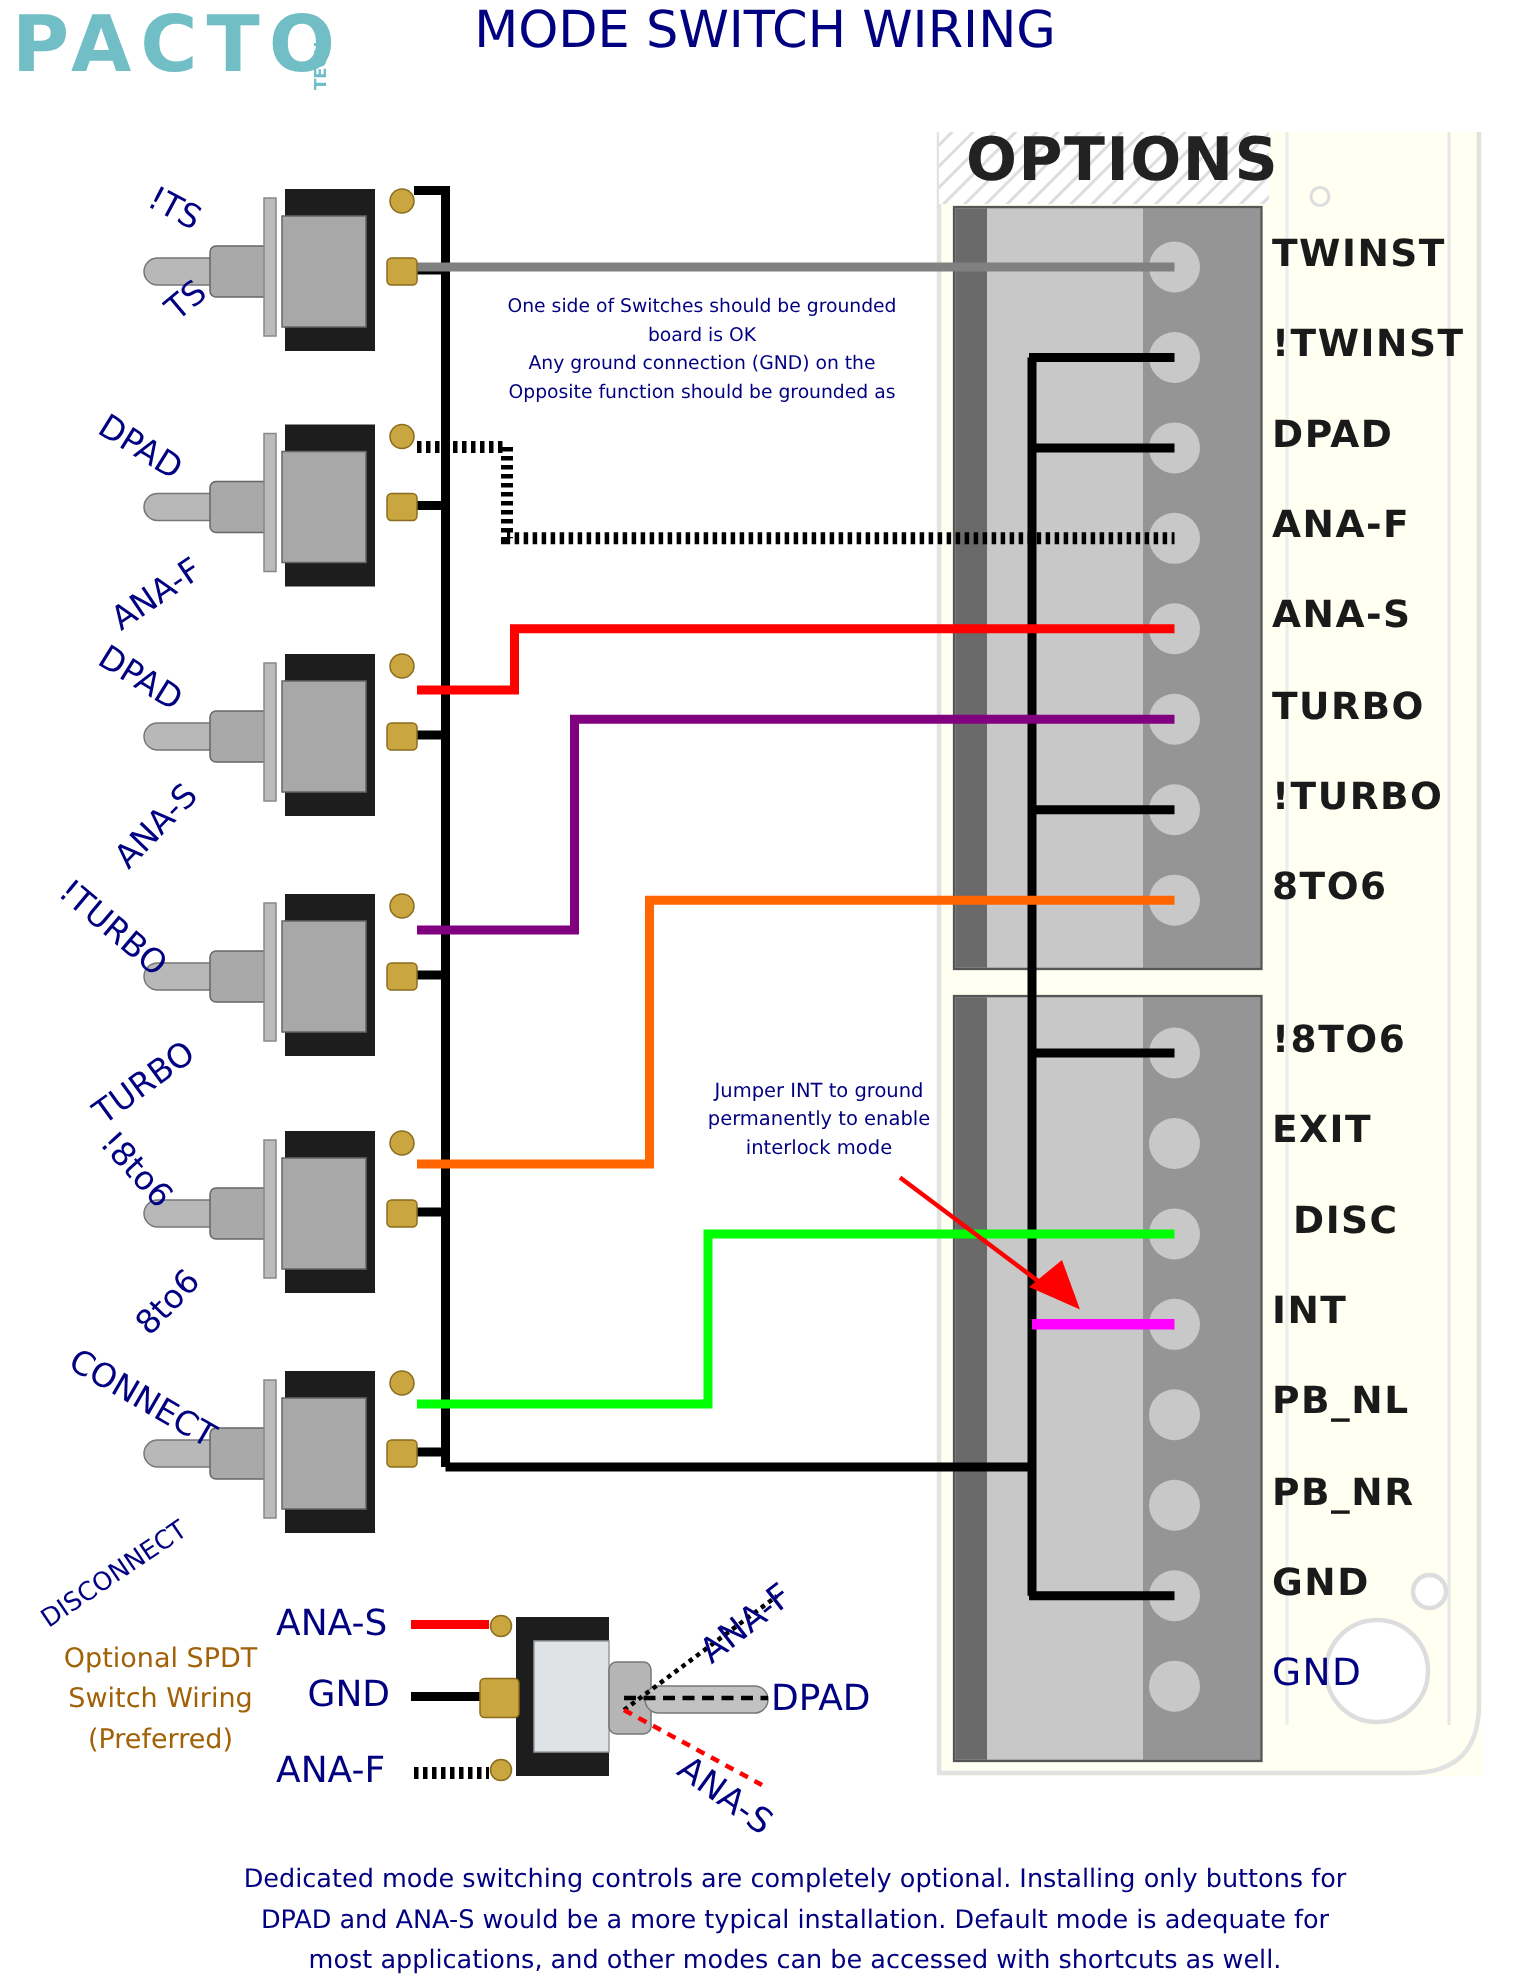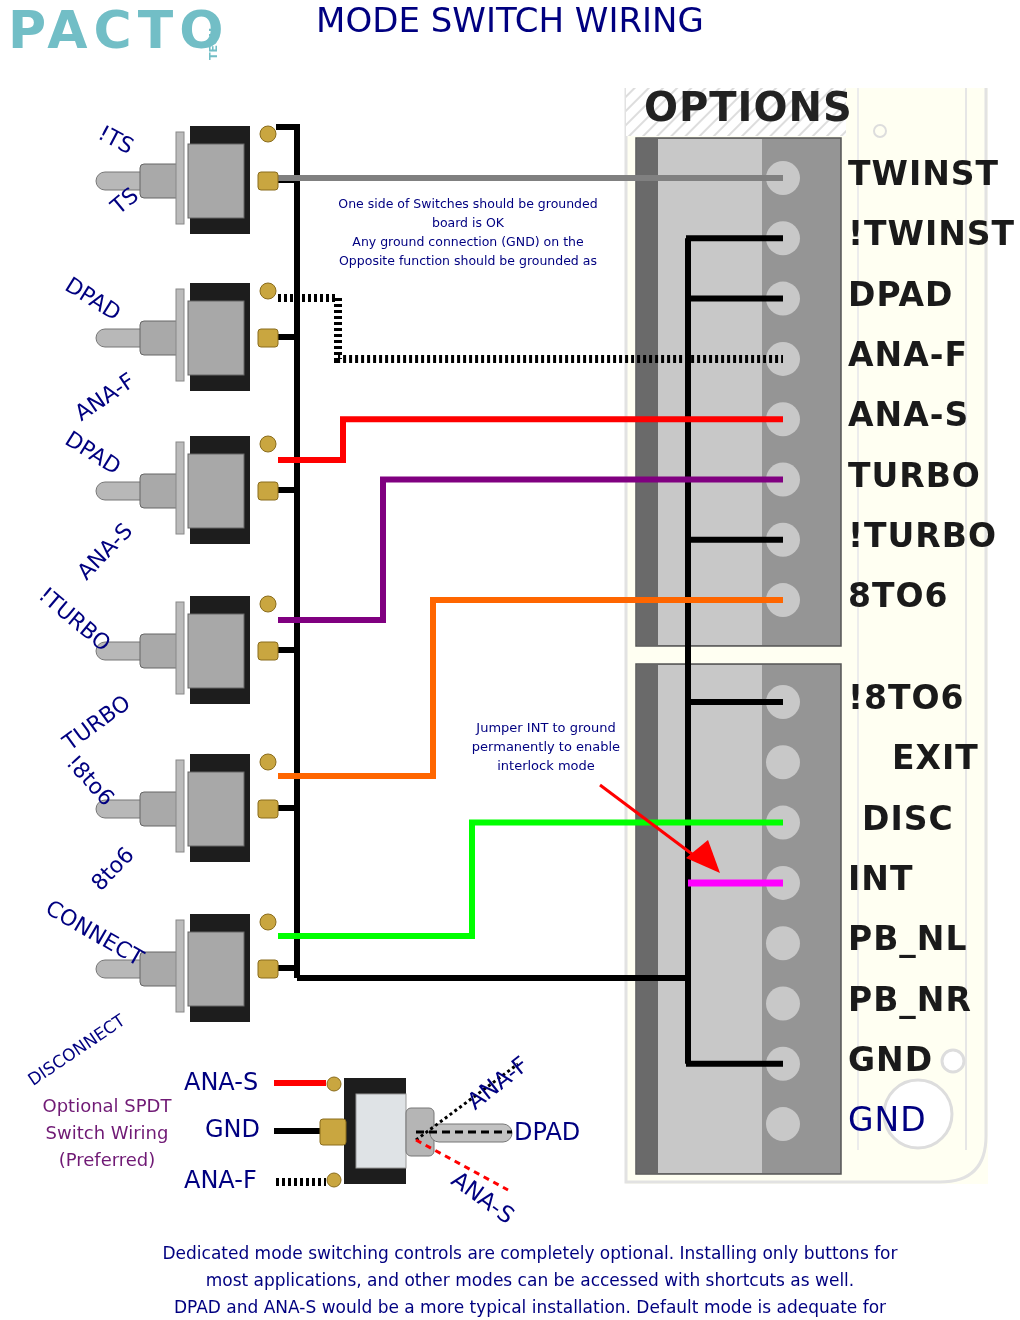--- a/index.html
+++ b/index.html
@@ -6,24 +6,24 @@
   body{width:1020px;height:1320px;position:relative;overflow:hidden;font-family:"Liberation Sans",sans-serif;}
   .abs{position:absolute;}
   #logo{left:8px;top:0px;font-family:"DejaVu Sans",sans-serif;font-weight:bold;font-size:52px;color:#72bec6;letter-spacing:6px;}
   #logo-sub{left:208px;top:8px;font-family:"DejaVu Sans",sans-serif;font-weight:bold;font-size:11px;color:#72bec6;transform:rotate(-90deg);transform-origin:left top;writing-mode:horizontal-tb;}
   #title{left:280px;top:-4px;width:460px;text-align:center;font-size:34px;line-height:48px;color:#000080;font-family:"DejaVu Sans",sans-serif;}
   svg{position:absolute;left:0;top:0;}
   .note{font-size:13.5px;line-height:19px;text-align:center;color:#000080;font-family:"DejaVu Sans",sans-serif;}
   #note-ground{left:312px;top:194px;width:312px;font-size:12.5px;}
   #note-int{left:458px;top:718px;width:176px;font-size:13px;}
   #footer{left:100px;top:1240px;width:860px;font-size:17px;line-height:27px;}
-  .pinlbl{position:absolute;left:848px;font-family:"DejaVu Sans",sans-serif;font-weight:bold;font-size:33px;color:#1a1a1a;letter-spacing:1px;}
+  .pinlbl{position:absolute;left:848px;font-family:"DejaVu Sans",sans-serif;font-weight:bold;font-size:25px;color:#1a1a1a;letter-spacing:1px;}
   .swlbl{position:absolute;font-family:"DejaVu Sans",sans-serif;font-size:22px;color:#000080;transform-origin:left top;white-space:nowrap;}
   .spdt{position:absolute;font-family:"DejaVu Sans",sans-serif;font-size:24px;color:#000080;white-space:nowrap;}
-  #spdt-note{left:22px;top:1092px;width:170px;text-align:center;font-size:18px;line-height:27px;color:#701a75;font-family:"DejaVu Sans",sans-serif;}
+  #spdt-note{left:22px;top:1092px;width:170px;text-align:center;font-size:18px;line-height:27px;color:#a16207;font-family:"DejaVu Sans",sans-serif;}
   #options-title{left:644px;top:84px;font-family:"DejaVu Sans",sans-serif;font-weight:bold;font-size:40px;color:#222;letter-spacing:1px;}
 </style>
 </head>
 <body>
 
 <div id="logo" class="abs">PACTO</div>
 <div id="logo-sub" class="abs" style="left:207px;top:60px;transform:rotate(-90deg);"><span>TECH</span></div>
 <div id="title" class="abs">
   <div>MODE SWITCH WIRING</div>
 </div>
@@ -191,21 +191,21 @@
 <div id="pin-labels">
     <div class="pinlbl" style="top: 154px;">TWINST</div>
     <div class="pinlbl" style="top: 214.3px;">!TWINST</div>
     <div class="pinlbl" style="top: 274.6px;">DPAD</div>
     <div class="pinlbl" style="top: 334.9px;">ANA-F</div>
     <div class="pinlbl" style="top: 395.2px;">ANA-S</div>
     <div class="pinlbl" style="top: 455.5px;">TURBO</div>
     <div class="pinlbl" style="top: 515.8px;">!TURBO</div>
     <div class="pinlbl" style="top: 576.1px;">8TO6</div>
     <div class="pinlbl" style="top: 678px;">!8TO6</div>
-    <div class="pinlbl" style="top: 738.3px; margin-left: 44px;">EXIT</div>
+    <div class="pinlbl" style="top: 738.3px;">EXIT</div>
     <div class="pinlbl" style="top: 798.6px; margin-left: 14px;">DISC</div>
     <div class="pinlbl" style="top: 858.9px;">INT</div>
     <div class="pinlbl" style="top: 919.2px;">PB_NL</div>
     <div class="pinlbl" style="top: 979.5px;">PB_NR</div>
     <div class="pinlbl" style="top: 1039.8px;">GND</div>
     <div class="pinlbl" style="top: 1100.1px; color: rgb(0, 0, 128); font-weight: normal;">GND</div>
   </div>
 <div id="switch-labels">
     <div class="swlbl" style="left: 106px; top: 120px; transform: rotate(28deg);">!TS</div>
     <div class="swlbl" style="left: 106px; top: 200px; transform: rotate(-40deg);">TS</div>
@@ -229,15 +229,15 @@
 
 <div class="spdt" style="left:184px;top:1068px;">ANA-S</div>
 <div class="spdt" style="left:205px;top:1115px;">GND</div>
 <div class="spdt" style="left:184px;top:1166px;">ANA-F</div>
 <div class="spdt" style="left:514px;top:1118px;">DPAD</div>
 <div class="spdt" style="left:462px;top:1094px;transform:rotate(-38deg);transform-origin:left top;font-size:23px;">ANA-F</div>
 <div class="spdt" style="left:462px;top:1166px;transform:rotate(36deg);transform-origin:left top;font-size:23px;">ANA-S</div>
 
 <div id="footer" class="abs note">
   <div>Dedicated mode switching controls are completely optional. Installing only buttons for</div>
+  <div>DPAD and ANA-S would be a more typical installation. Default mode is adequate for</div>
   <div>most applications, and other modes can be accessed with shortcuts as well.</div>
-  <div>DPAD and ANA-S would be a more typical installation. Default mode is adequate for</div>
 </div>
 
 </body></html>

